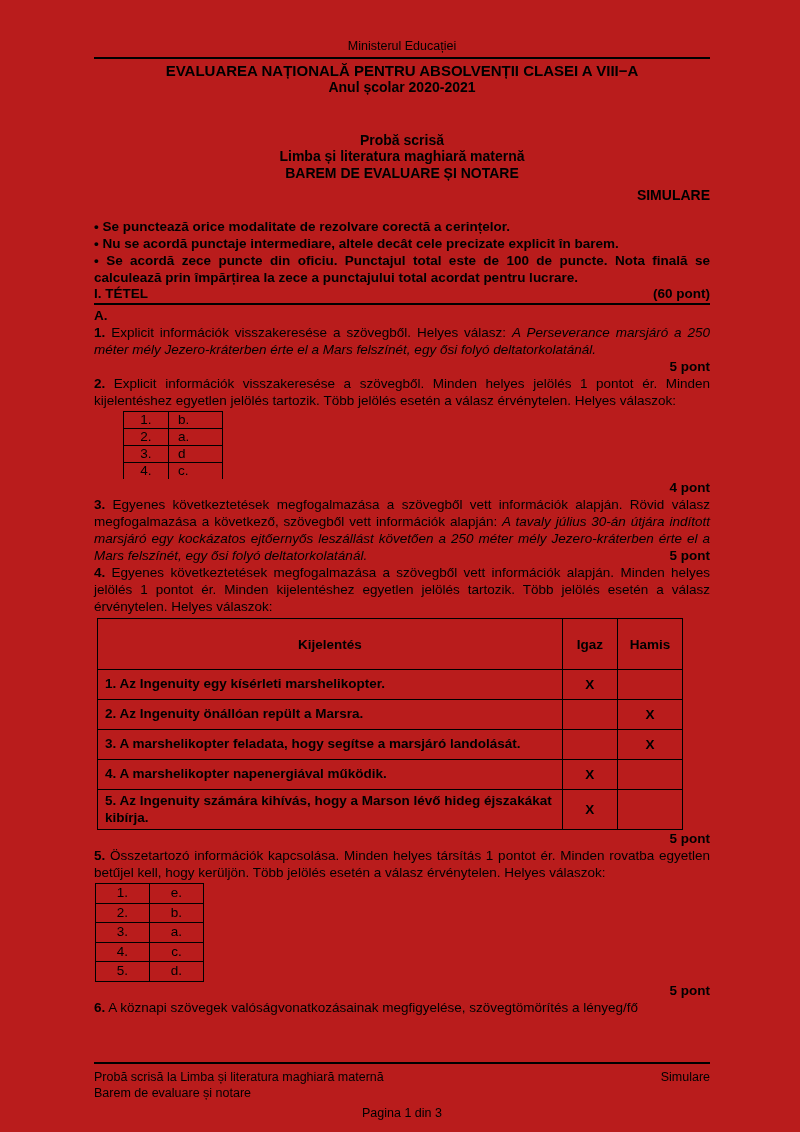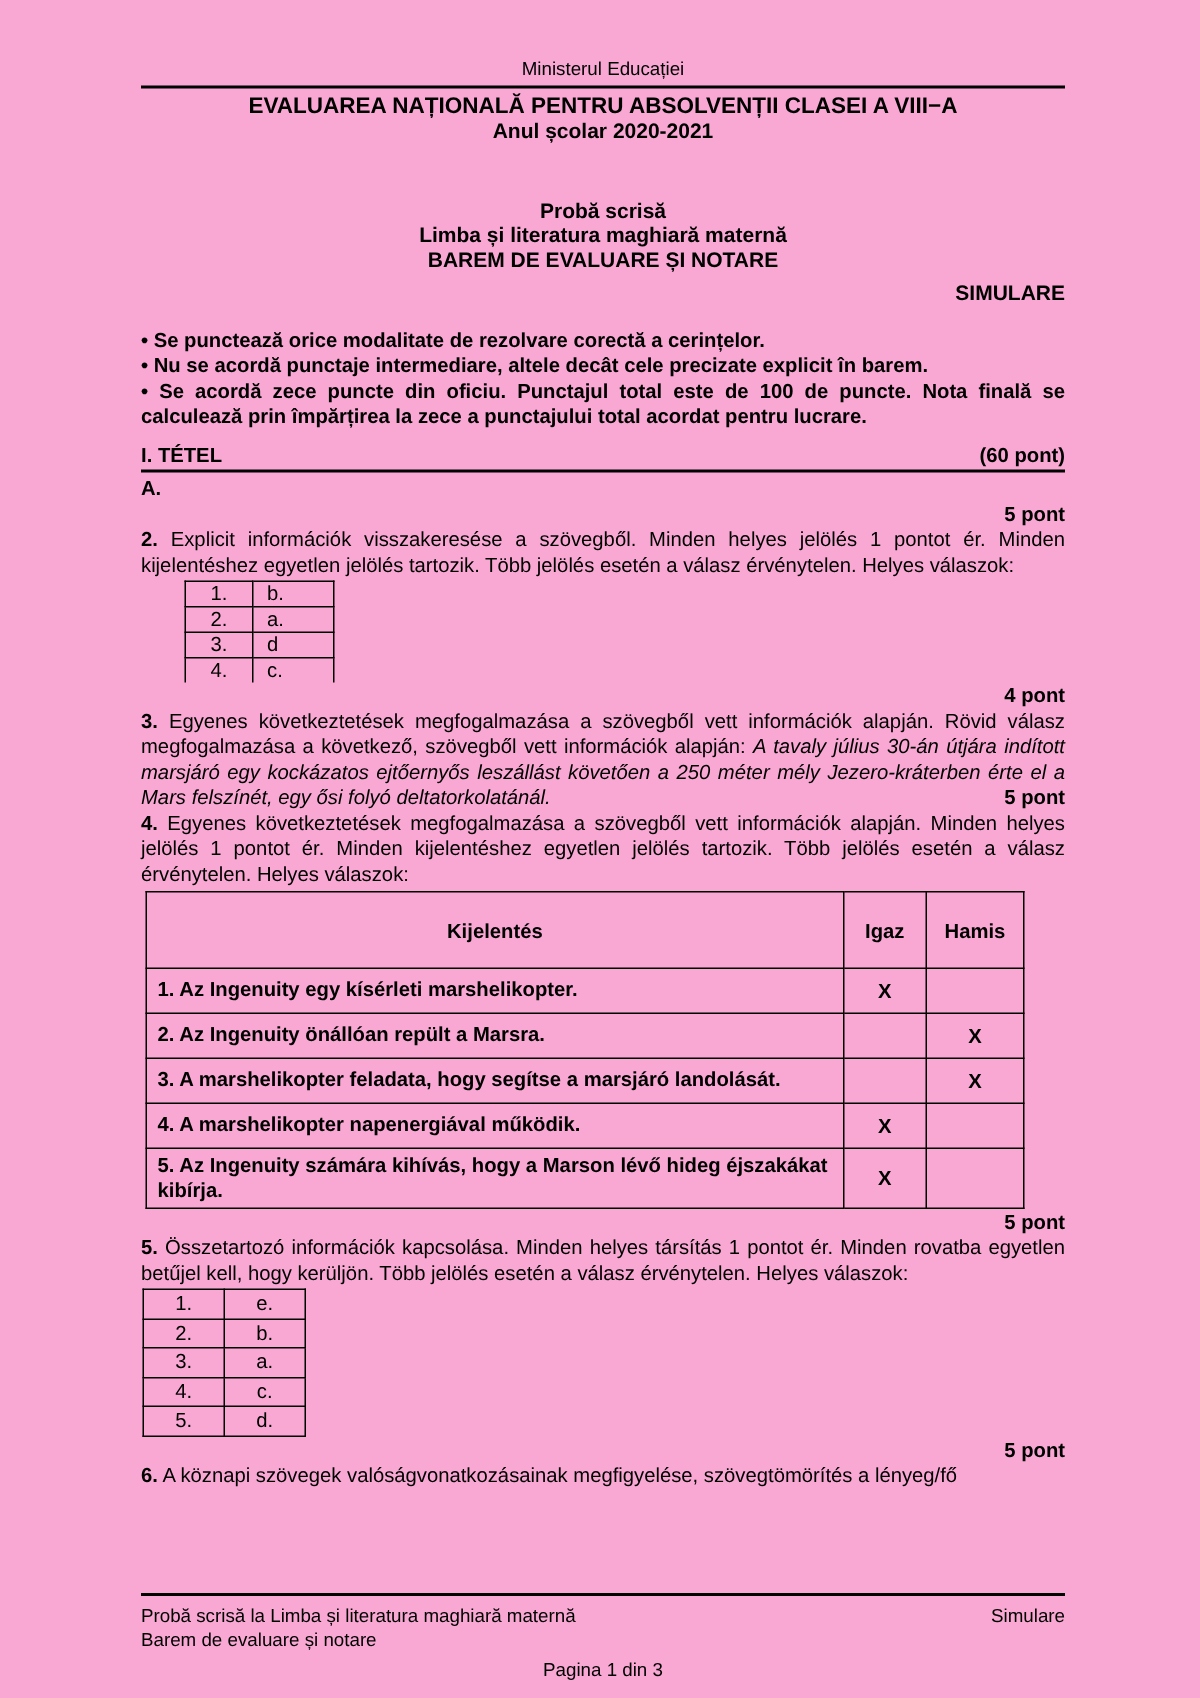--- a/index.html
+++ b/index.html
@@ -2,35 +2,35 @@
 <html><head>
 <meta charset="utf-8">
 <style>
   html, body { margin: 0; padding: 0; }
   body {
     width: 800px; height: 1132px;
     background: #ffffff;
     font-family: "Liberation Sans", "DejaVu Sans", sans-serif;
     color: #000;
   }
-  .page { position: relative; width: 800px; height: 1132px; background: #f9a8d4; overflow: hidden; }
+  .page { position: relative; width: 800px; height: 1132px; background: #b91c1c; overflow: hidden; }
   .content { position: absolute; left: 94px; top: 0; width: 616px; }
 
   
   .doc-header { padding-top: 40px; text-align: center; font-size: 12.5px; line-height: 13.5px; }
   .hdr-rule { border-bottom: 2px solid #000; margin-top: 3px; }
   .exam-title { text-align: center; font-weight: bold; font-size: 15px; line-height: 16px; margin-top: 4px; }
   .school-year { text-align: center; font-weight: bold; font-size: 14px; line-height: 15px; margin-top: 1px; }
 
   .intro { margin-top: 37px; text-align: center; font-weight: bold; font-size: 14px; line-height: 16.5px; }
   .simulare { text-align: right; font-weight: bold; font-size: 14px; margin-top: 6px; }
 
   .rules { margin-top: 15px; font-weight: bold; font-size: 13.5px; line-height: 17px; text-align: justify; }
 
-  .section-row { margin-top: 10px; font-weight: bold; font-size: 13.5px; line-height: 16px;
+  .section-row { margin-top: 0; font-weight: bold; font-size: 13.5px; line-height: 16px;
     border-bottom: 2px solid #000; display: flex; justify-content: space-between; padding-bottom: 1px; }
   .part { font-weight: bold; font-size: 13.5px; line-height: 17px; margin-top: 2px; }
 
   .para { font-size: 13.5px; line-height: 17px; text-align: justify; margin: 0; }
   .para .ans { font-style: italic; }
   .num { font-weight: bold; }
   .pts { text-align: right; font-weight: bold; font-size: 13.5px; line-height: 17px; }
   .pull-up { margin-top: -17px; }
 
   
@@ -85,20 +85,21 @@
       <div>• Nu se acordă punctaje intermediare, altele decât cele precizate explicit în barem.</div>
       <div>• Se acordă zece puncte din oficiu. Punctajul total este de 100 de puncte. Nota finală se calculează prin împărțirea la zece a punctajului total acordat pentru lucrare.</div>
     </div>
 
     <div class="section-row">
       <span>I. TÉTEL</span>
       <span>(60 pont)</span>
     </div>
     <div class="part">A.</div>
 
+    <p class="para"><b class="num">1.</b><span> Explicit információk visszakeresése a szövegből. Helyes válasz: </span><span class="ans">A Perseverance marsjáró a 250 méter mély Jezero-kráterben érte el a Mars felszínét, egy ősi folyó deltatorkolatánál.</span></p>
     <div class="pts">5 pont</div>
 
     <p class="para"><b class="num">2.</b><span> Explicit információk visszakeresése a szövegből. Minden helyes jelölés 1 pontot ér. Minden kijelentéshez egyetlen jelölés tartozik. Több jelölés esetén a válasz érvénytelen. Helyes válaszok:</span></p>
     <table class="keytable cut">
       <tbody>
           <tr>
             <td class="kcol1">1.</td>
             <td class="kcol2">b.</td>
           </tr>
       <tr>

